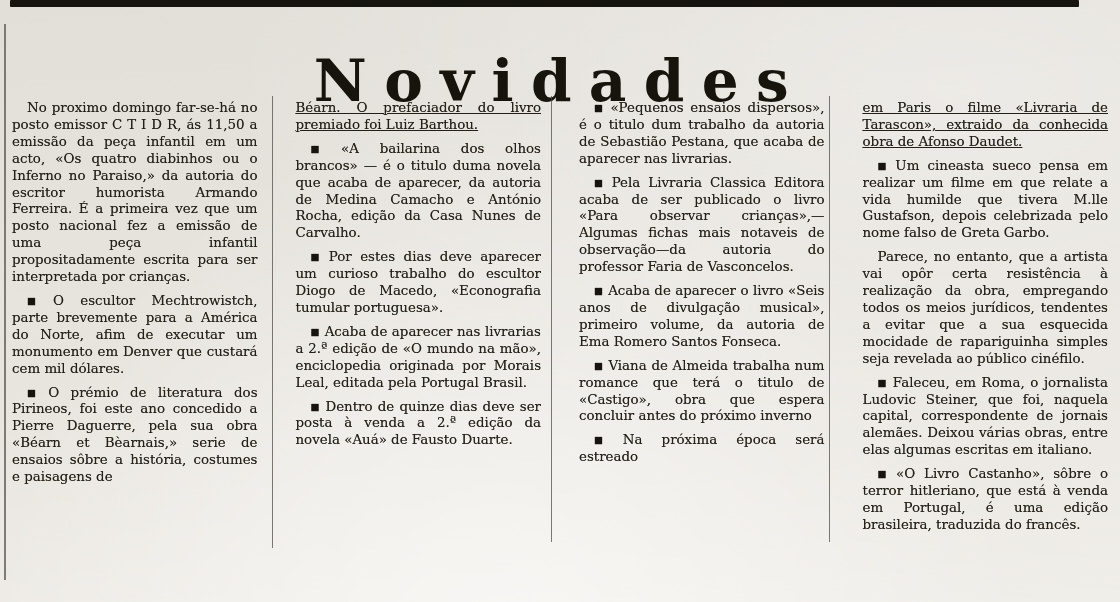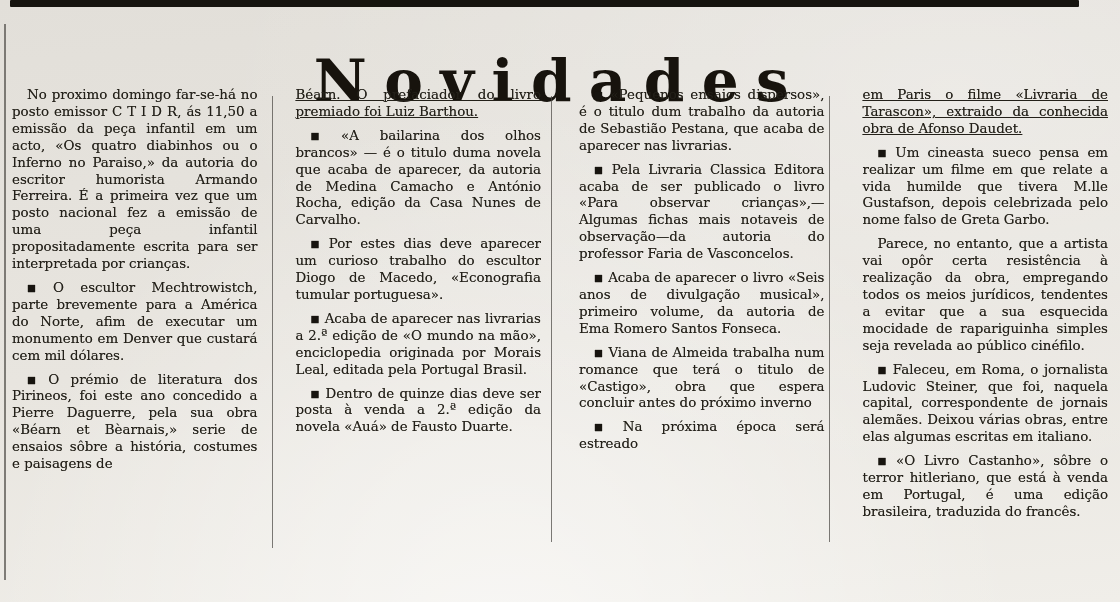--- a/index.html
+++ b/index.html
@@ -27,21 +27,21 @@
   .headline{
     position:absolute;top:8px;left:0;width:100%;
     text-align:center;
     font-weight:800;
     font-size:58px;
     letter-spacing:0.30em;
     color:#17130d;
     white-space:nowrap;
   }
   .columns{
-    position:absolute;left:12px;top:87px;width:1096px;
+    position:absolute;left:12px;top:100px;width:1096px;
     display:flex;gap:38px;
   }
   .col{
     flex:1 1 0;
     font-size:13.4px;
     line-height:16.9px;
     text-align:justify;
     color:#232019;
     text-shadow:0 0 0.5px rgba(35,32,25,0.55);
   }

